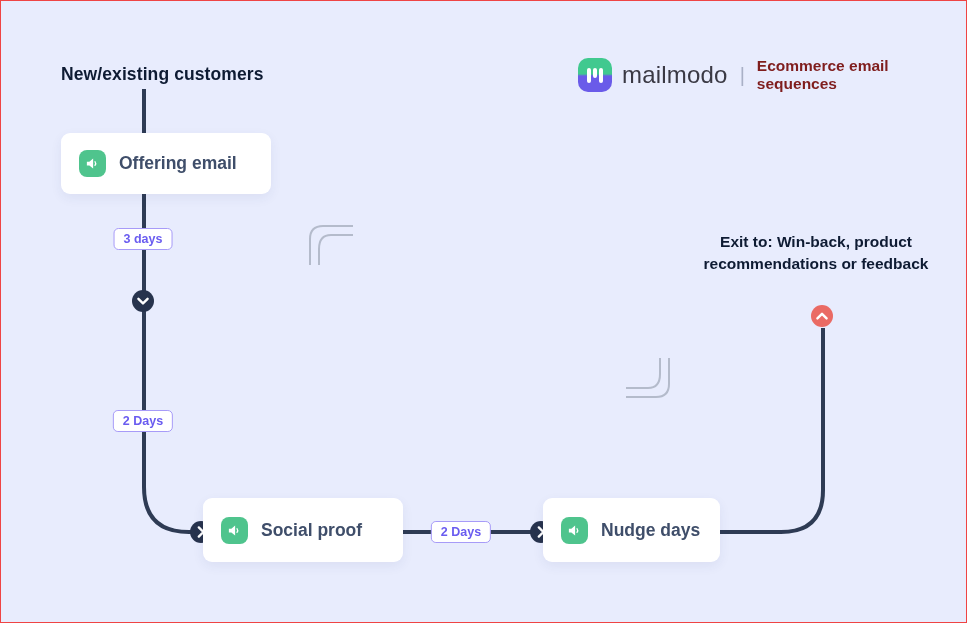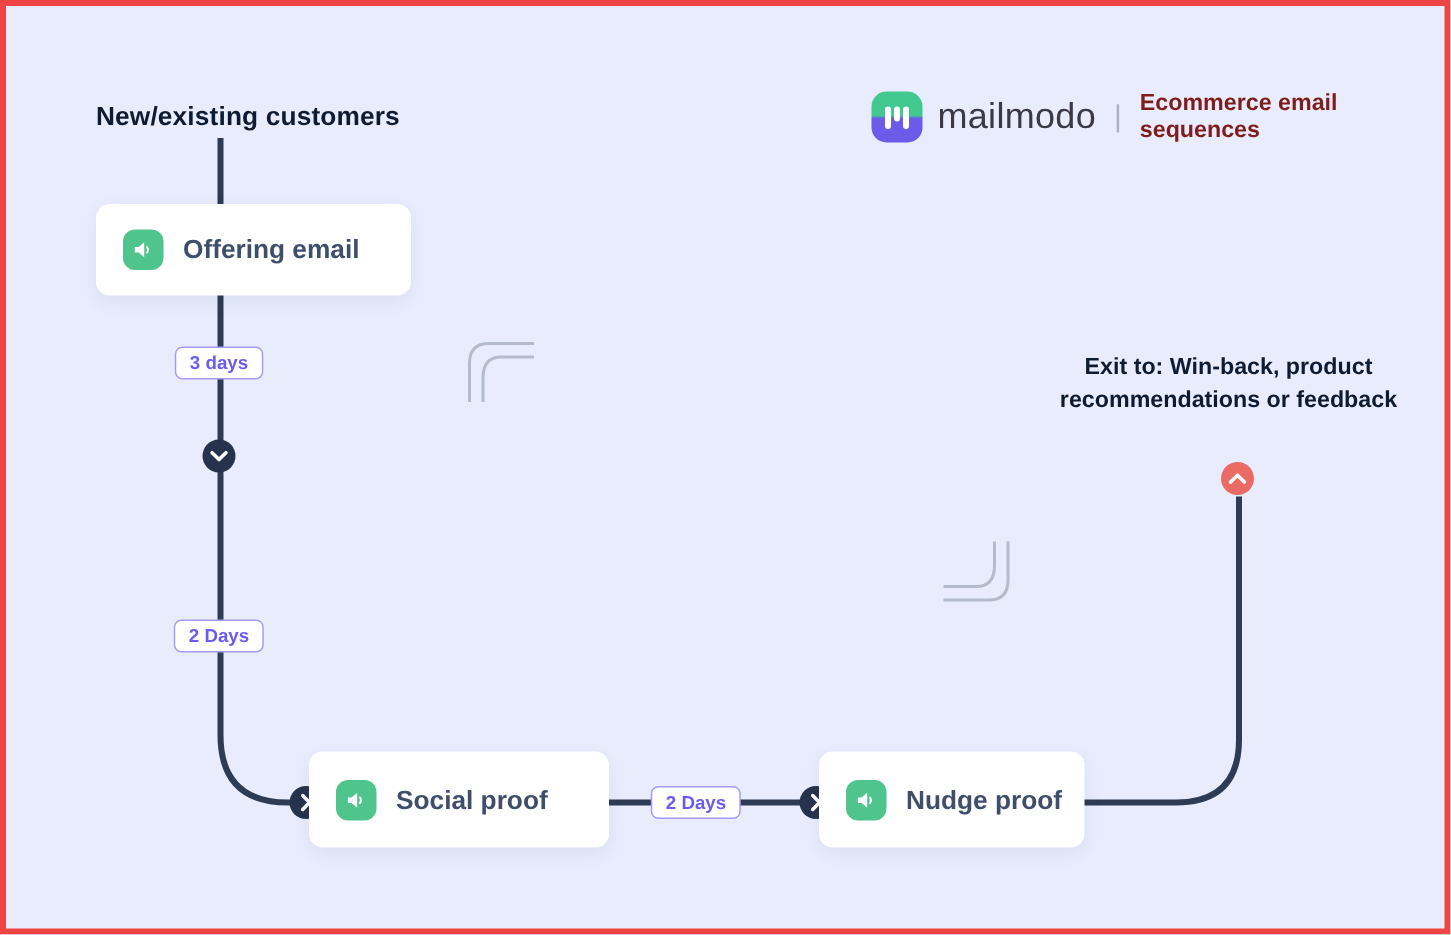--- a/index.html
+++ b/index.html
@@ -7,21 +7,21 @@
   body {
     font-family: "Liberation Sans", sans-serif;
     background: #e8ecfd;
     position: relative;
     overflow: hidden;
   }
   .canvas {
     position: absolute;
     inset: 0;
     background: #e8ecfd;
-    border: 4px solid #ef4444;
+    border: 1px solid #ef4444;
   }
 
   
   .start-label {
     position: absolute;
     left: 60px; top: 63px;
     font-size: 17.5px;
     font-weight: 700;
     color: #0e1b33;
     letter-spacing: .1px;
@@ -229,20 +229,20 @@
     <span class="label">Social proof</span>
   </div>
 
   <div class="node n4">
     <span class="icon-chip">
       <svg width="15" height="15" viewBox="0 0 24 24">
           <path d="M3 9 v6 h4 l6 5 V4 L7 9 H3 z" fill="#ffffff"></path>
           <path d="M16 9 a5 5 0 0 1 0 6" fill="none" stroke="#ffffff" stroke-width="2" stroke-linecap="round"></path>
         </svg>
     </span>
-    <span class="label">Nudge proof</span>
+    <span class="label">Nudge days</span>
   </div>
 
   <div class="delay d1">3 days</div>
   <div class="delay d2">2 Days</div>
   <div class="delay d3">2 Days</div>
 
 </div>
 
 </body></html>

